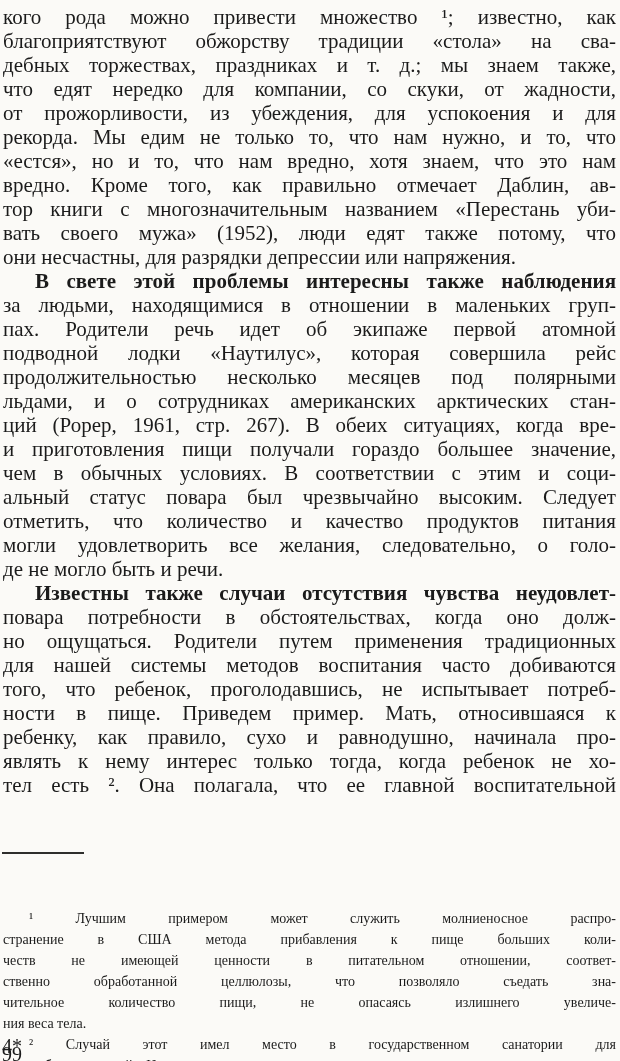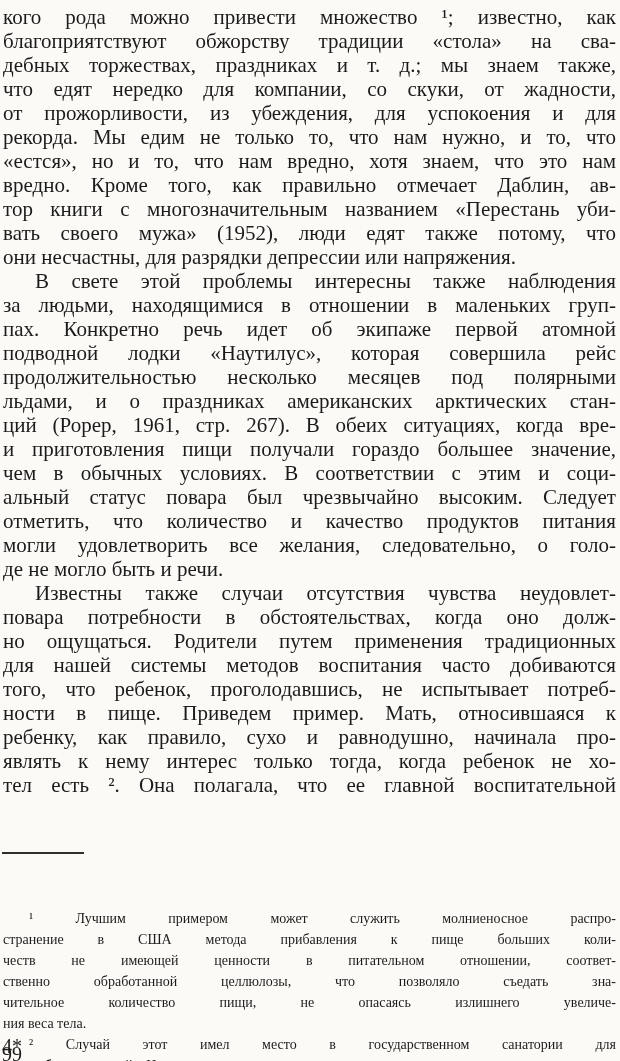--- a/index.html
+++ b/index.html
@@ -25,21 +25,21 @@
   .para { margin: 0; padding: 0; }
   .line {
     text-align: justify;
     text-align-last: justify;
     text-justify: inter-word;
     height: 24px;
     overflow: visible;
   }
   .footnotes .line { height: 21px; }
   .line.flush { text-align-last: left; }
-  .body-text .line.indent { text-indent: 32px; }
+  .body-text .line.indent { text-indent: 32px; font-weight: bold; }
   .fn-divider {
     position: absolute;
     top: 852px; left: 2px;
     width: 82px; height: 0;
     border-top: 2px solid #2e2e2c;
   }
   .footnotes {
     position: absolute;
     top: 908px; left: 3px;
     width: 613px;
@@ -80,24 +80,24 @@
         <div class="line">рекорда. Мы едим не только то, что нам нужно, и то, что</div>
         <div class="line">«естся», но и то, что нам вредно, хотя знаем, что это нам</div>
         <div class="line">вредно. Кроме того, как правильно отмечает Даблин, ав-</div>
         <div class="line">тор книги с многозначительным названием «Перестань уби-</div>
         <div class="line">вать своего мужа» (1952), люди едят также потому, что</div>
         <div class="line flush">они несчастны, для разрядки депрессии или напряжения.</div>
       </div>
       <div class="para">
         <div class="line indent">В свете этой проблемы интересны также наблюдения</div>
         <div class="line">за людьми, находящимися в отношении в маленьких груп-</div>
-        <div class="line">пах. Конкретно речь идет об экипаже первой атомной</div>
+        <div class="line">пах. Родители речь идет об экипаже первой атомной</div>
         <div class="line">подводной лодки «Наутилус», которая совершила рейс</div>
         <div class="line">продолжительностью несколько месяцев под полярными</div>
-        <div class="line">льдами, и о праздниках американских арктических стан-</div>
+        <div class="line">льдами, и о сотрудниках американских арктических стан-</div>
         <div class="line">ций (Рорер, 1961, стр. 267). В обеих ситуациях, когда вре-</div>
         <div class="line">и приготовления пищи получали гораздо большее значение,</div>
         <div class="line">чем в обычных условиях. В соответствии с этим и соци-</div>
         <div class="line">альный статус повара был чрезвычайно высоким. Следует</div>
         <div class="line">отметить, что количество и качество продуктов питания</div>
         <div class="line">могли удовлетворить все желания, следовательно, о голо-</div>
         <div class="line flush">де не могло быть и речи.</div>
       </div>
       <div class="para">
         <div class="line indent">Известны также случаи отсутствия чувства неудовлет-</div>

